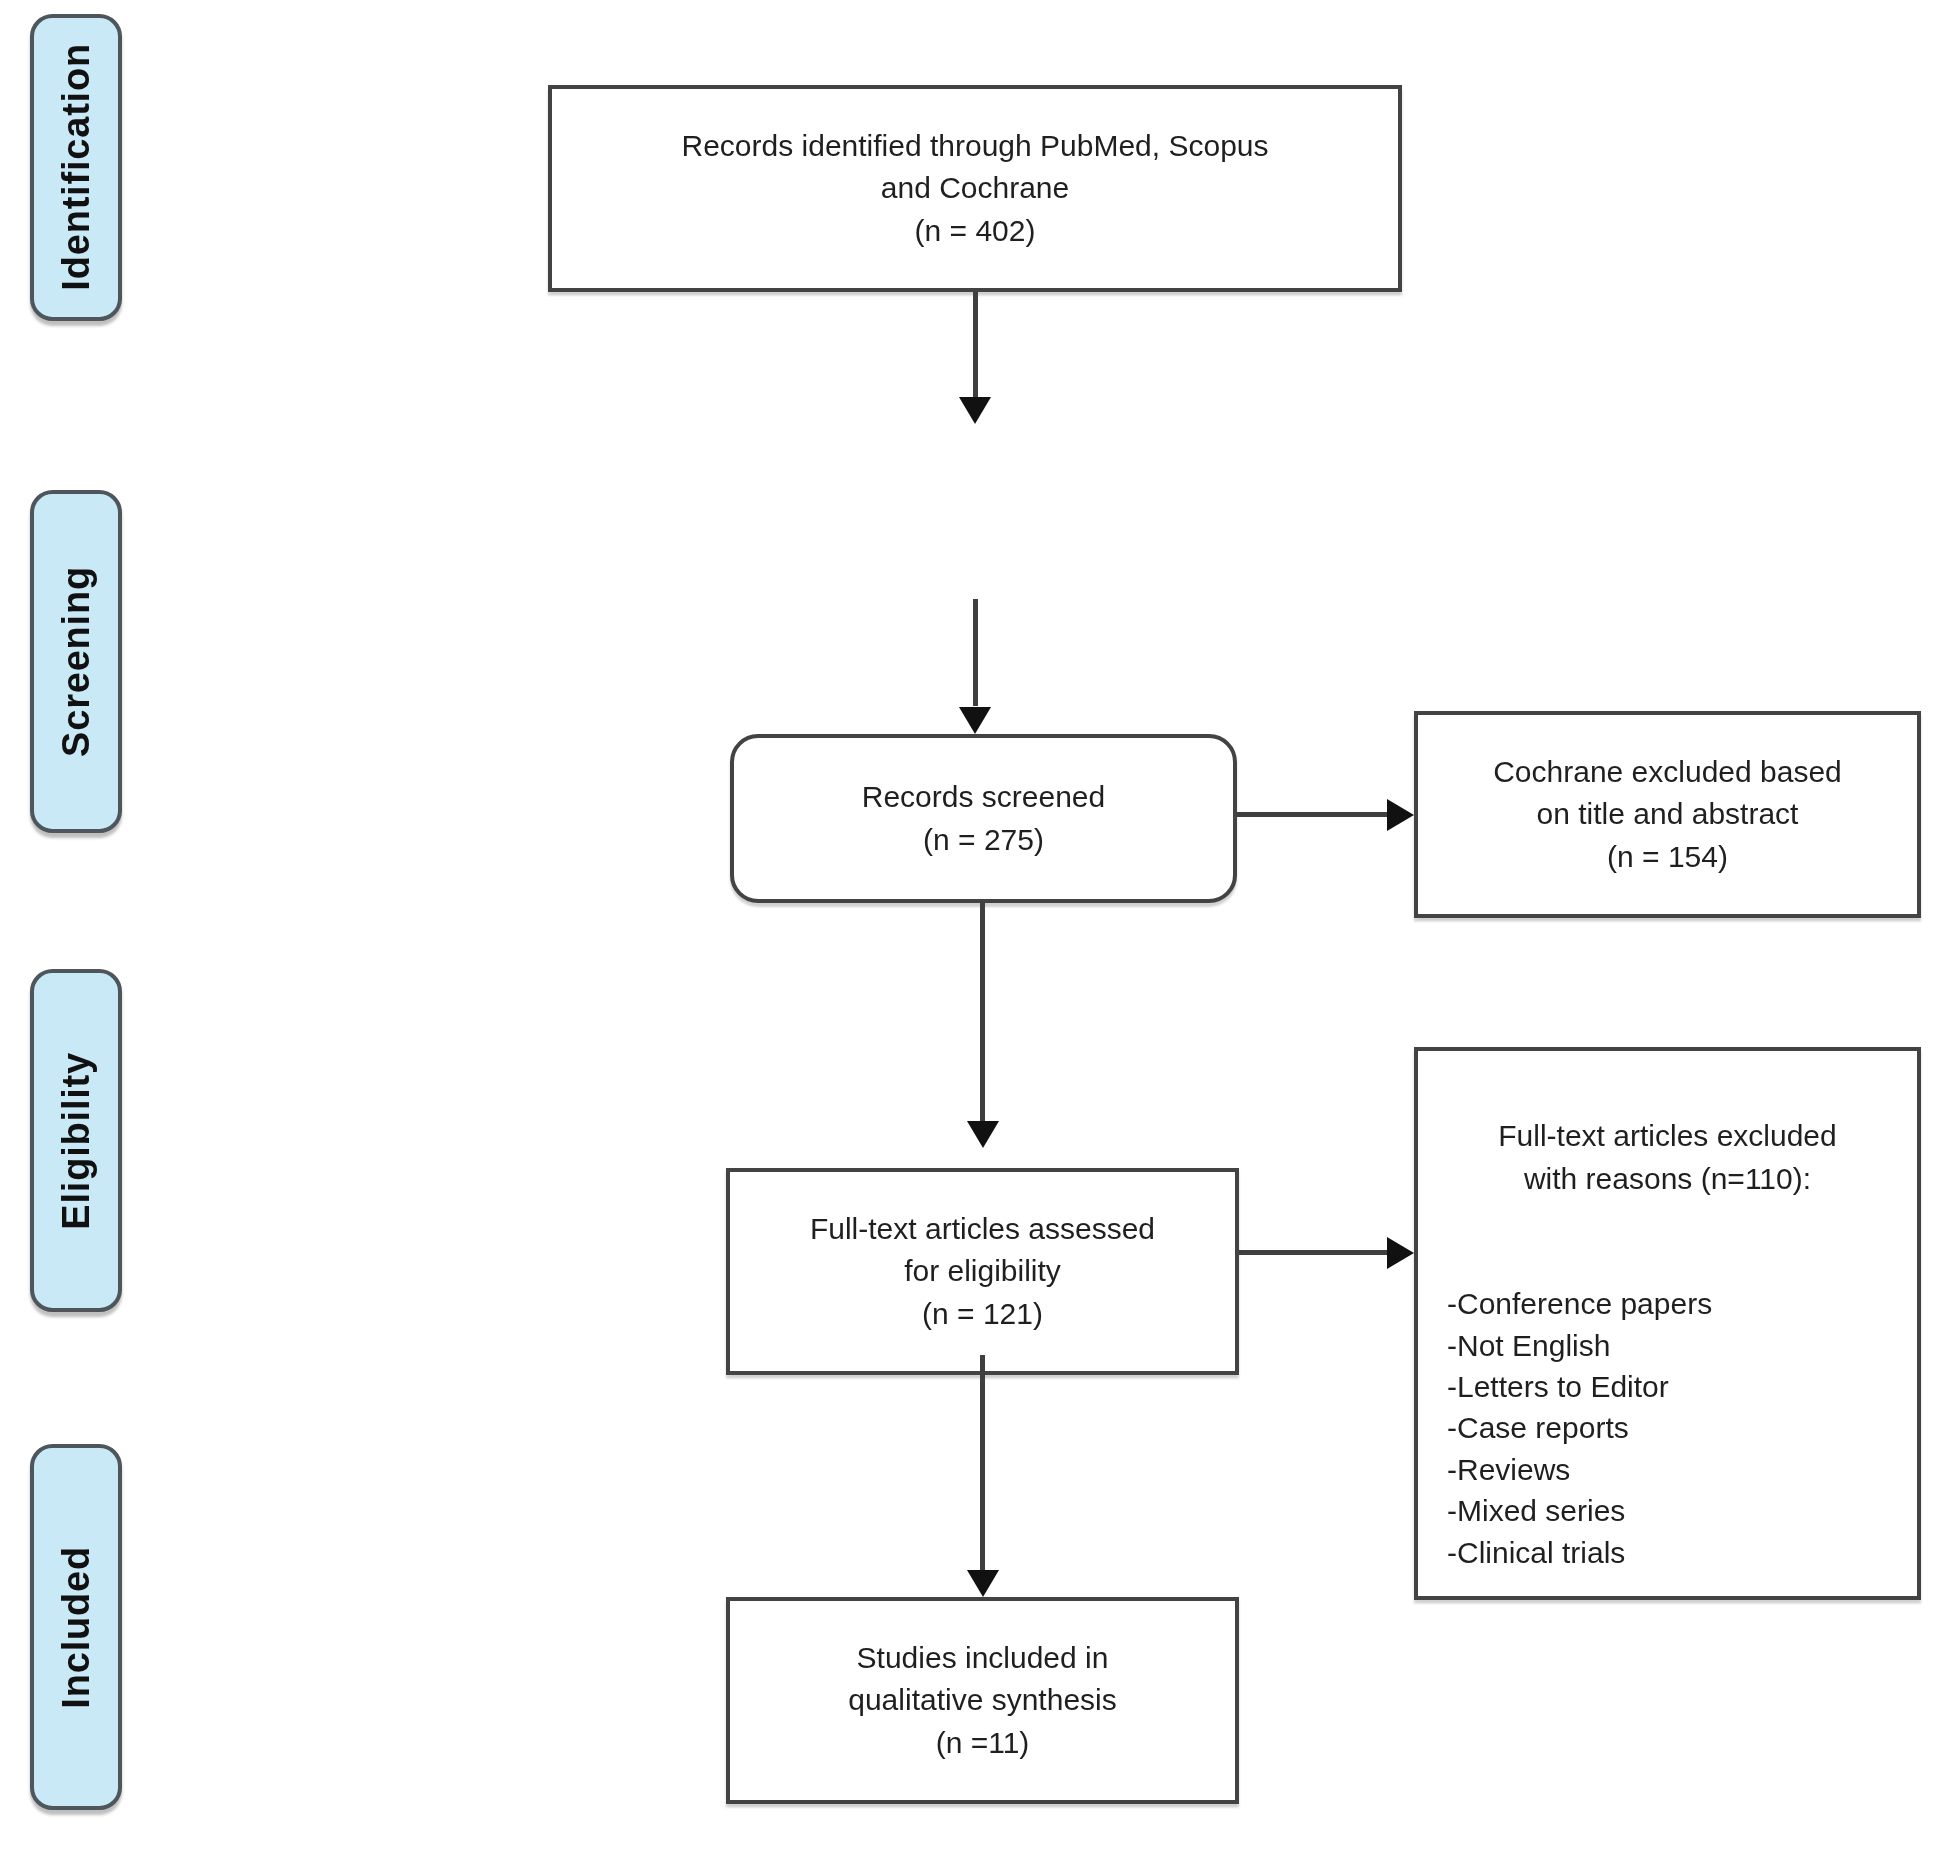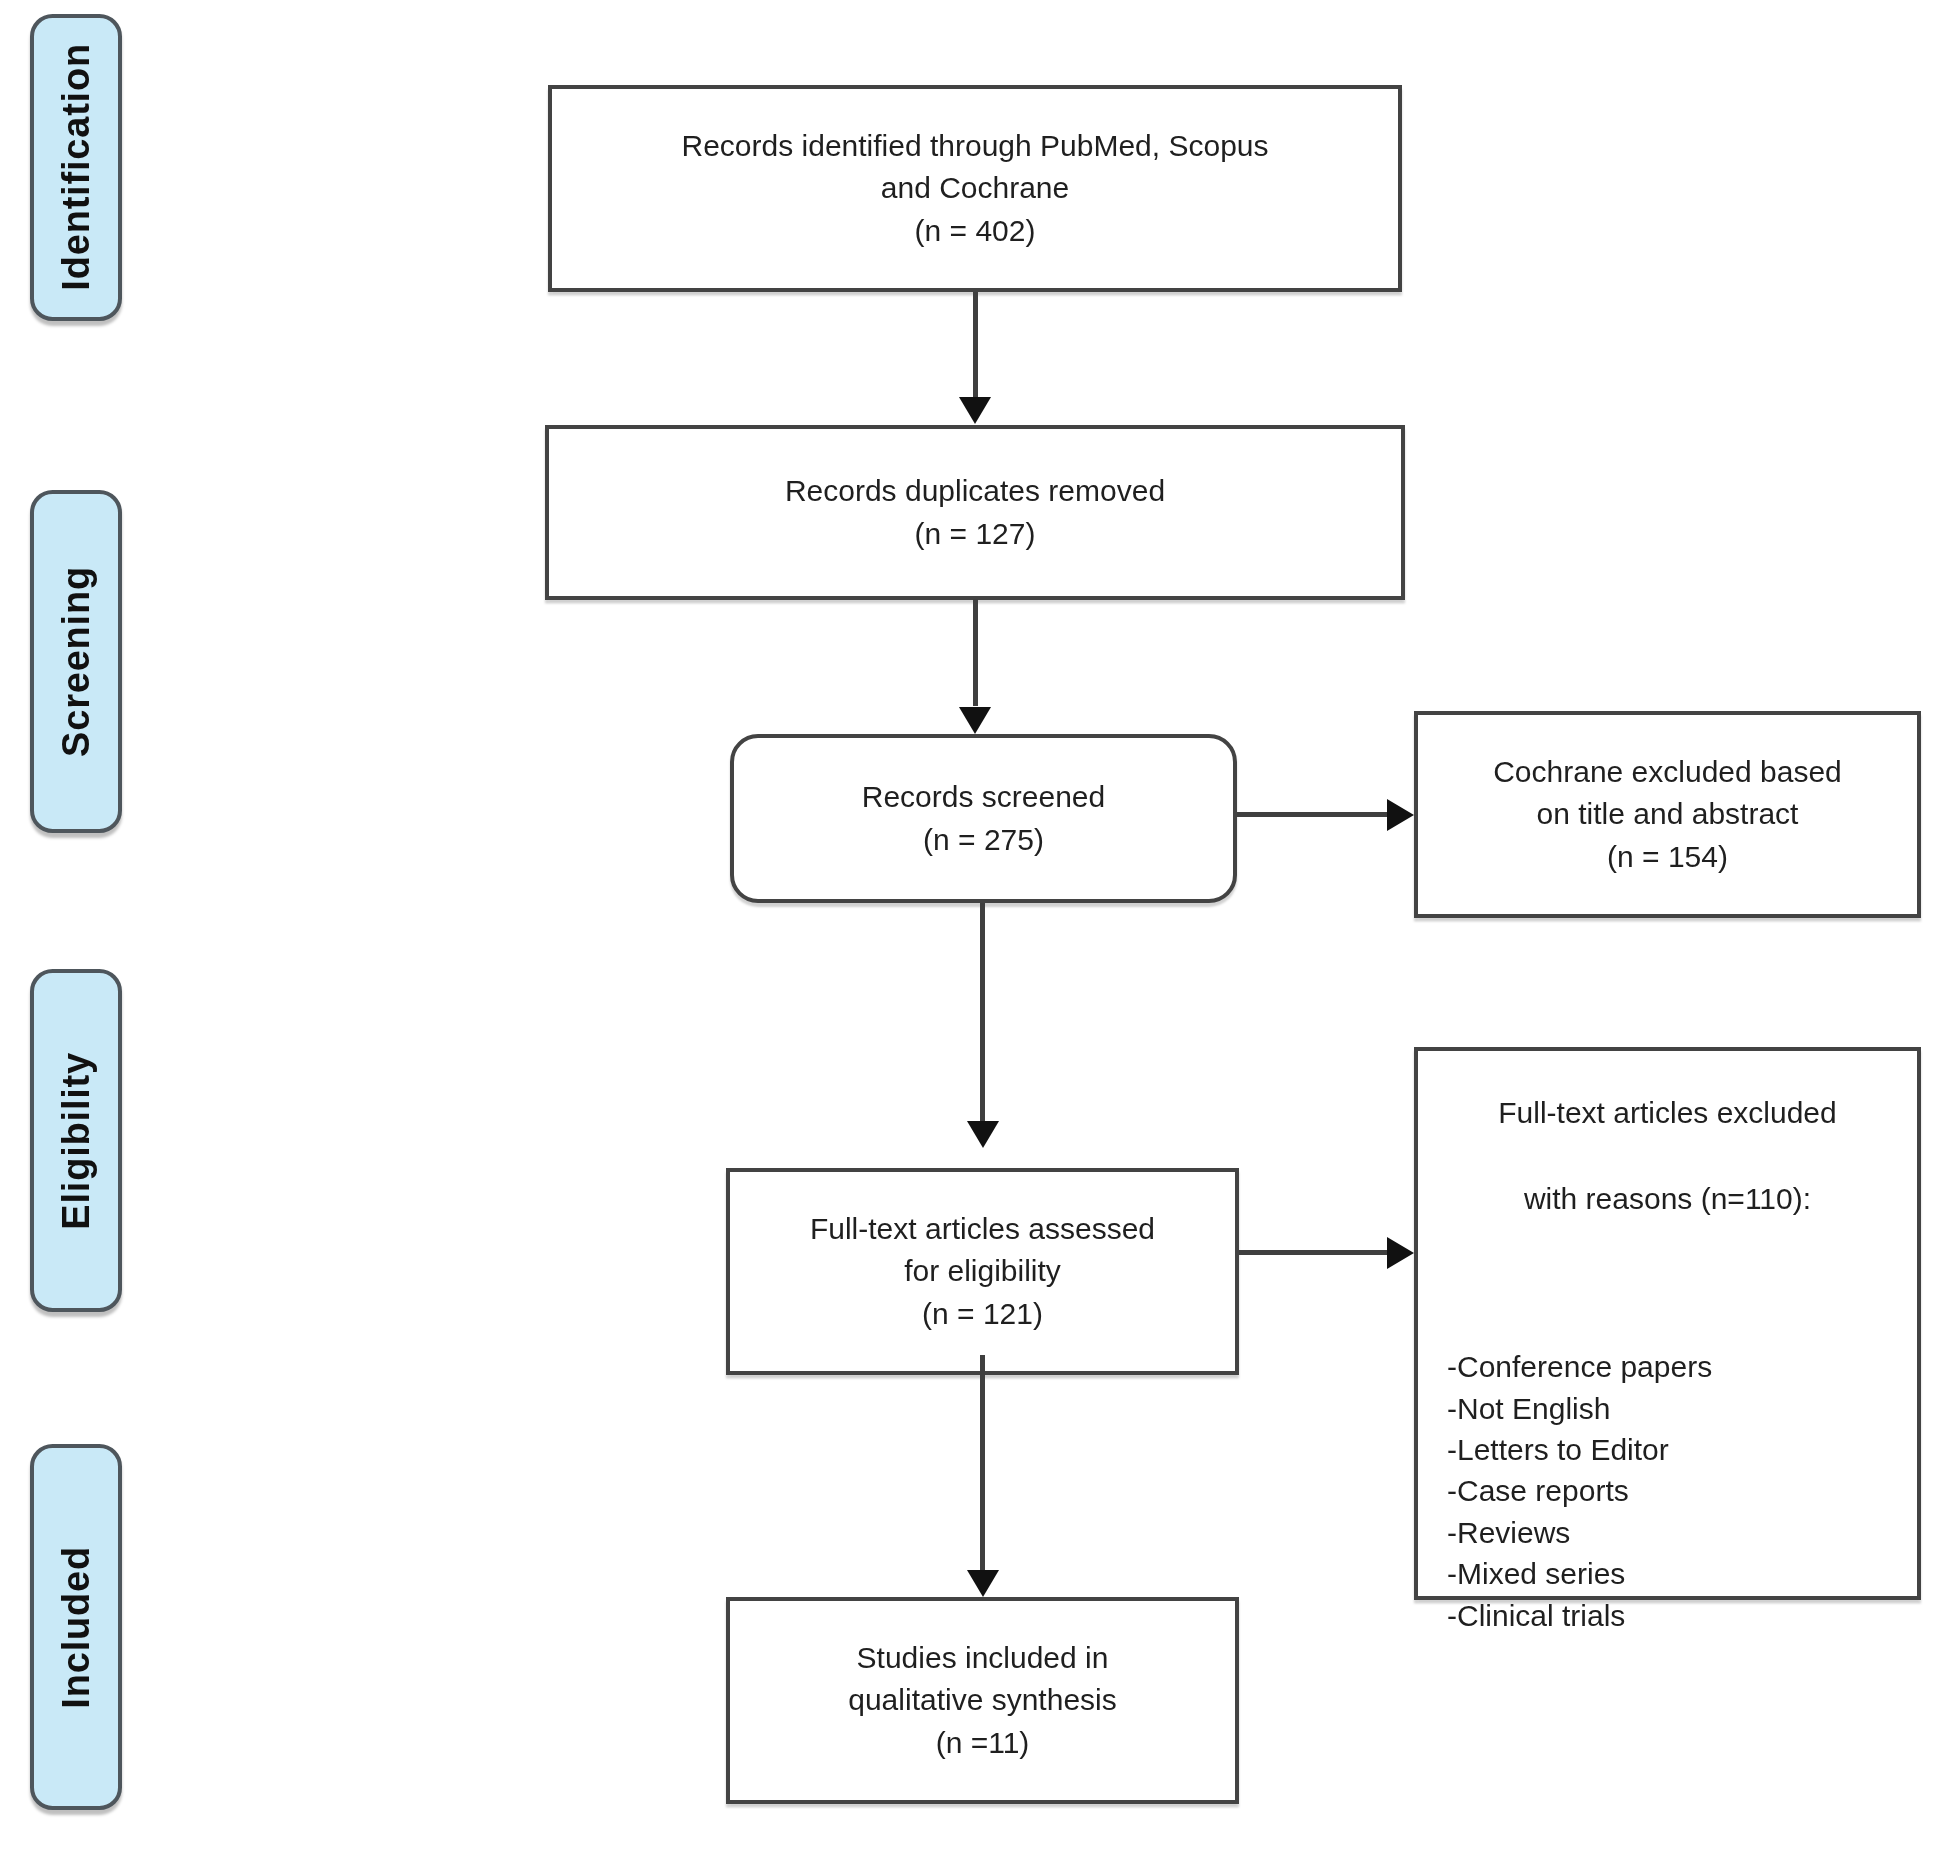--- a/index.html
+++ b/index.html
@@ -36,21 +36,21 @@
     background:#ffffff;
     border:4.5px solid #434343;
     box-sizing:border-box;
     display:flex; flex-direction:column;
     align-items:center; justify-content:center;
     text-align:center;
     font-size:30px; line-height:1.42;
     box-shadow:0 3.8px 2.3px rgba(0,0,0,0.18);
   }
   .fbox .line { white-space:nowrap; }
-  .reasons-box { justify-content:flex-start; padding-top:41px;gap:43px; }
+  .reasons-box { justify-content:center; padding-top:41px; }
   .reasons {
     align-self:stretch; text-align:left;
     padding-left:29px; margin-top:83px;
   }
   .reasons .line { line-height:1.38; }
   
   .shaft-v { position:absolute; width:4.5px; background:#3f3f3f; }
   .shaft-h { position:absolute; height:4.5px; background:#3f3f3f; }
   .head-down {
     position:absolute; width:0; height:0;
@@ -85,24 +85,20 @@
 
   <div class="fbox" style="left:548px; top:85px; width:854px; height:207px;">
     <div class="line">Records identified through PubMed, Scopus</div>
     <div class="line">and Cochrane</div>
     <div class="line">(n = 402)</div>
   </div>
 
   <div class="shaft-v" style="left:973px; top:292px; height:109px;"></div>
   <div class="head-down" style="left:959px; top:397px;"></div>
 
-  <div class="fbox" style="left:545px; top:425px; width:860px; height:175px;">
-    <div class="line">Records duplicates removed</div>
-    <div class="line">(n = 127)</div>
-  </div>
 
   <div class="shaft-v" style="left:973px; top:599px; height:107px;"></div>
   <div class="head-down" style="left:959px; top:707px;"></div>
 
   <div class="fbox" style="left:730px; top:734px; width:507px; height:169px;border-radius:28px;">
     <div class="line">Records screened</div>
     <div class="line">(n = 275)</div>
   </div>
 
   <div class="shaft-h" style="left:1237px; top:812px; width:152px;"></div>

